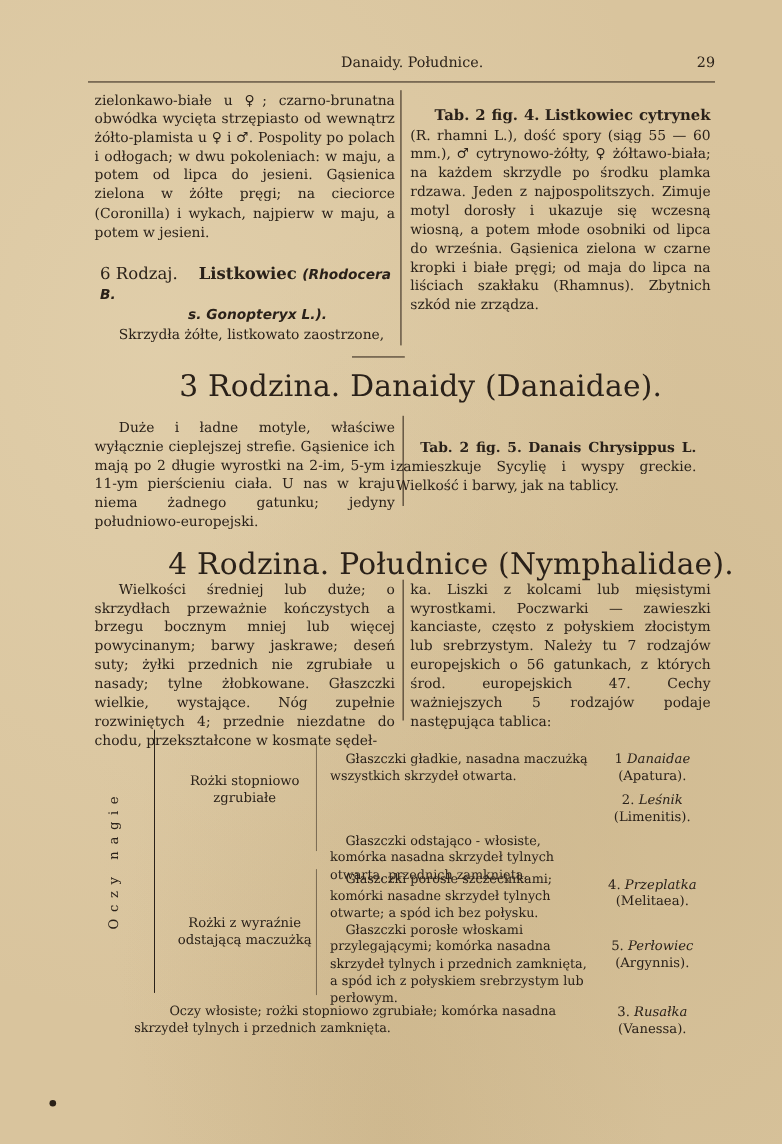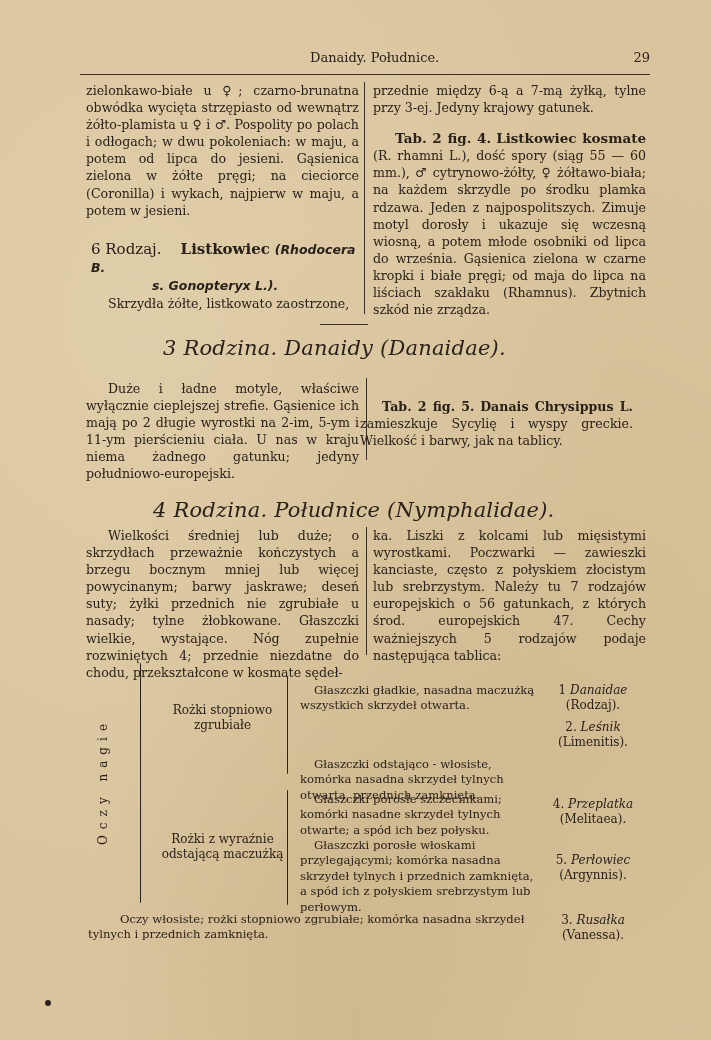--- a/index.html
+++ b/index.html
@@ -21,21 +21,21 @@
   .rule { position:absolute; background:#3a2e22; height:1px; }
   .vrule { position:absolute; background:#3a2e22; width:1px; }
   .col { position:absolute; font-size:12.6px; line-height:17.1px; text-align:justify; }
   .col p { margin:0; }
   .indent { text-indent:22px; }
   .bold { font-weight:bold; }
   .genus-head { font-size:15px; }
   .genus-head .num { font-weight:normal; }
   .genus-head .name { font-weight:bold; }
   .genus-head .latin { font-family:"DejaVu Sans", "Liberation Sans", sans-serif; font-style:italic; font-weight:bold; font-size:12.5px; }
-  .family-head { font-size:21px; letter-spacing:0.2px; white-space:nowrap;font-style:italic; }
+  .family-head { font-size:27px; letter-spacing:0.2px; white-space:nowrap; }
   .table-text { position:absolute; font-size:11.6px; line-height:15.4px; }
   .vertical-label { position:absolute; writing-mode:vertical-rl; transform:rotate(180deg); font-size:12px; letter-spacing:6px; }
   .brace { position:absolute; border-left:1.6px solid #2a2119; border-radius:6px 0 0 6px; }
   .genus-label { position:absolute; font-size:12px; line-height:15px; text-align:center; }
   .genus-label i { font-style:italic; }
   .speck { position:absolute; width:6px; height:6px; border-radius:50%; background:#2a2119; }
 </style>
 </head>
 <body>
 
@@ -48,31 +48,30 @@
 <div class="vrule" style="left:364px; top:82px; height:232px;"></div>
 
 <div class="col" style="left:86px; top:82px; width:273px;">
   <p>zielonkawo-białe u ♀; czarno-brunatna obwódka wycięta strzępiasto od wewnątrz żółto-plamista u ♀ i ♂. Pospolity po polach i odłogach; w dwu pokoleniach: w maju, a potem od lipca do jesieni. Gąsienica zielona w żółte pręgi; na cieciorce (Coronilla) i wykach, najpierw w maju, a potem w jesieni.</p>
 </div>
 
 <div class="abs genus-head" style="left:91px; top:240px; width:270px;">
   <span class="num">6 Rodzaj.</span>
   &nbsp;&nbsp;&nbsp;<span class="name">Listkowiec</span>
   <span class="latin">(Rhodocera B.</span>
-  <div class="latin" style="margin-left:61px; margin-top:2px;">s. Gonopteryx L.).</div>
+  <div class="latin" style="margin-left:80px; margin-top:2px;">s. Gonopteryx L.).</div>
 </div>
 <div class="col" style="left:108px; top:295px; width:253px;">
   <p>Skrzydła żółte, listkowato zaostrzone,</p>
 </div>
 
 <div class="col" style="left:373px; top:82px; width:273px;">
-  <p>przednie między 6-ą a 7-mą żyłką, tylne przy 3-ej. Jedyny krajowy gatunek.</p>
   <p style="margin-top:14px;" class="indent">
     <span class="bold" style="font-size:13.5px;">Tab. 2 fig. 4.</span>
-    <span class="bold" style="font-size:13.5px;">Listkowiec kosmate</span>
+    <span class="bold" style="font-size:13.5px;">Listkowiec cytrynek</span>
     <span>(R. rhamni L.), dość spory (siąg 55 — 60 mm.), ♂ cytrynowo-żółty, ♀ żółtawo-biała; na każdem skrzydle po środku plamka rdzawa. Jeden z najpospolitszych. Zimuje motyl dorosły i ukazuje się wczesną wiosną, a potem młode osobniki od lipca do września. Gąsienica zielona w czarne kropki i białe pręgi; od maja do lipca na liściach szakłaku (Rhamnus). Zbytnich szkód nie zrządza.</span>
   </p>
 </div>
 
 <div class="rule" style="left:320px; top:324px; width:48px;"></div>
 
 <div class="abs family-head" style="left:163px; top:336px;">3 Rodzina.   Danaidy (Danaidae).</div>
 
 <div class="col" style="left:86px; top:380px; width:273px;">
   <p class="indent bold" style="font-weight:normal;">Duże i ładne motyle, właściwe wyłącznie cieplejszej strefie. Gąsienice ich mają po 2 długie wyrostki na 2-im, 5-ym i 11-ym pierścieniu ciała. U nas w kraju niema żadnego gatunku; jedyny południowo-europejski.</p>
@@ -115,40 +114,40 @@
 <div class="table-text" style="left:300px; top:792px; width:235px;">
   <span style="display:block; text-indent:14px;">Głaszczki porosłe szczecinkami; komórki nasadne skrzydeł tylnych otwarte; a spód ich bez połysku.</span>
 </div>
 <div class="table-text" style="left:300px; top:838px; width:235px;">
   <span style="display:block; text-indent:14px;">Głaszczki porosłe włoskami przylegającymi; komórka nasadna skrzydeł tylnych i przednich zamknięta, a spód ich z połyskiem srebrzystym lub perłowym.</span>
 </div>
 
 <div class="genus-label" style="left:548px; top:683px; width:90px;">
   <span>1</span>
   <i>Danaidae</i><br>
-  <span>(Rodzaj).</span>
+  <span>(Apatura).</span>
 </div>
 <div class="genus-label" style="left:548px; top:720px; width:90px;">
   <span>2.</span>
   <i>Leśnik</i><br>
   <span>(Limenitis).</span>
 </div>
 <div class="genus-label" style="left:548px; top:797px; width:90px;">
   <span>4.</span>
   <i>Przeplatka</i><br>
   <span>(Melitaea).</span>
 </div>
 <div class="genus-label" style="left:548px; top:853px; width:90px;">
   <span>5.</span>
   <i>Perłowiec</i><br>
   <span>(Argynnis).</span>
 </div>
 
 <div class="table-text" style="left:88px; top:912px; width:450px;">
-  <span style="display:block; text-indent:32px;">Oczy włosiste; rożki stopniowo zgrubiałe; komórka nasadna skrzydeł tylnych i przednich zamknięta.</span>
+  <span style="display:block; text-indent:32px;margin-left:34px;">Oczy włosiste; rożki stopniowo zgrubiałe; komórka nasadna skrzydeł tylnych i przednich zamknięta.</span>
 </div>
 <div class="genus-label" style="left:548px; top:913px; width:90px;">
   <span>3.</span>
   <i>Rusałka</i><br>
   <span>(Vanessa).</span>
 </div>
 
 <div class="speck" style="left:45px; top:1000px;"></div>
 
 </body></html>

